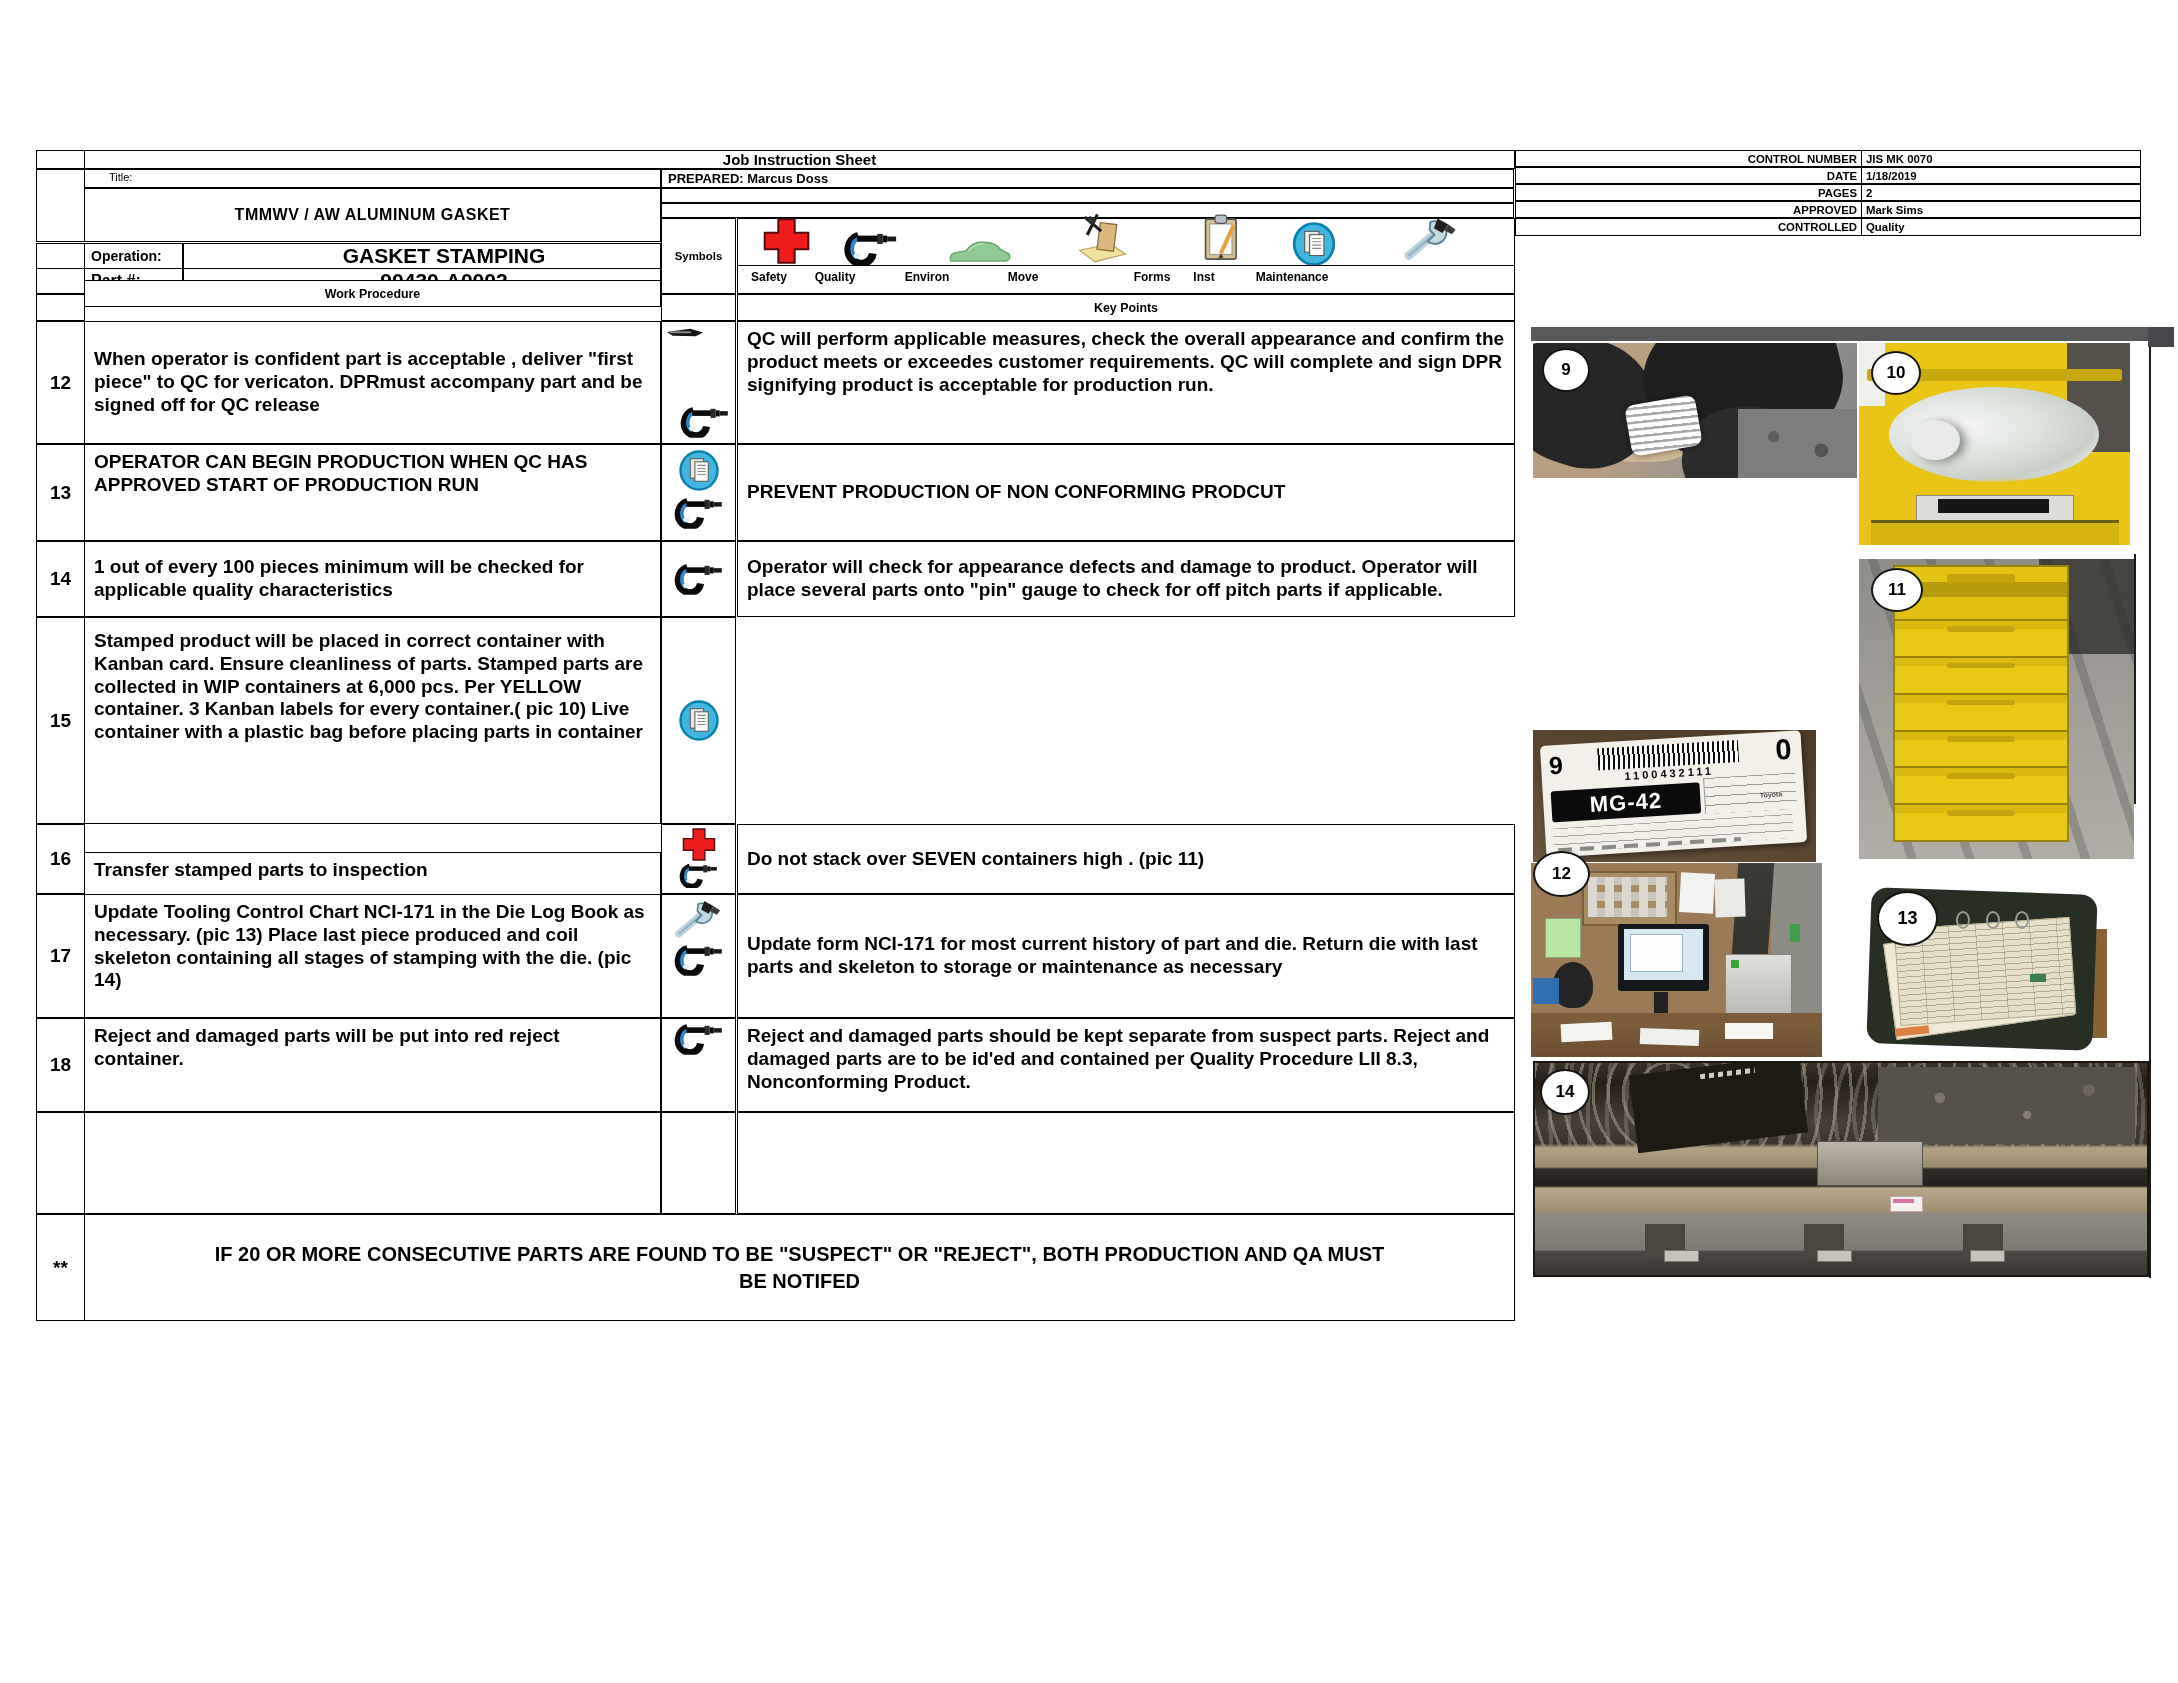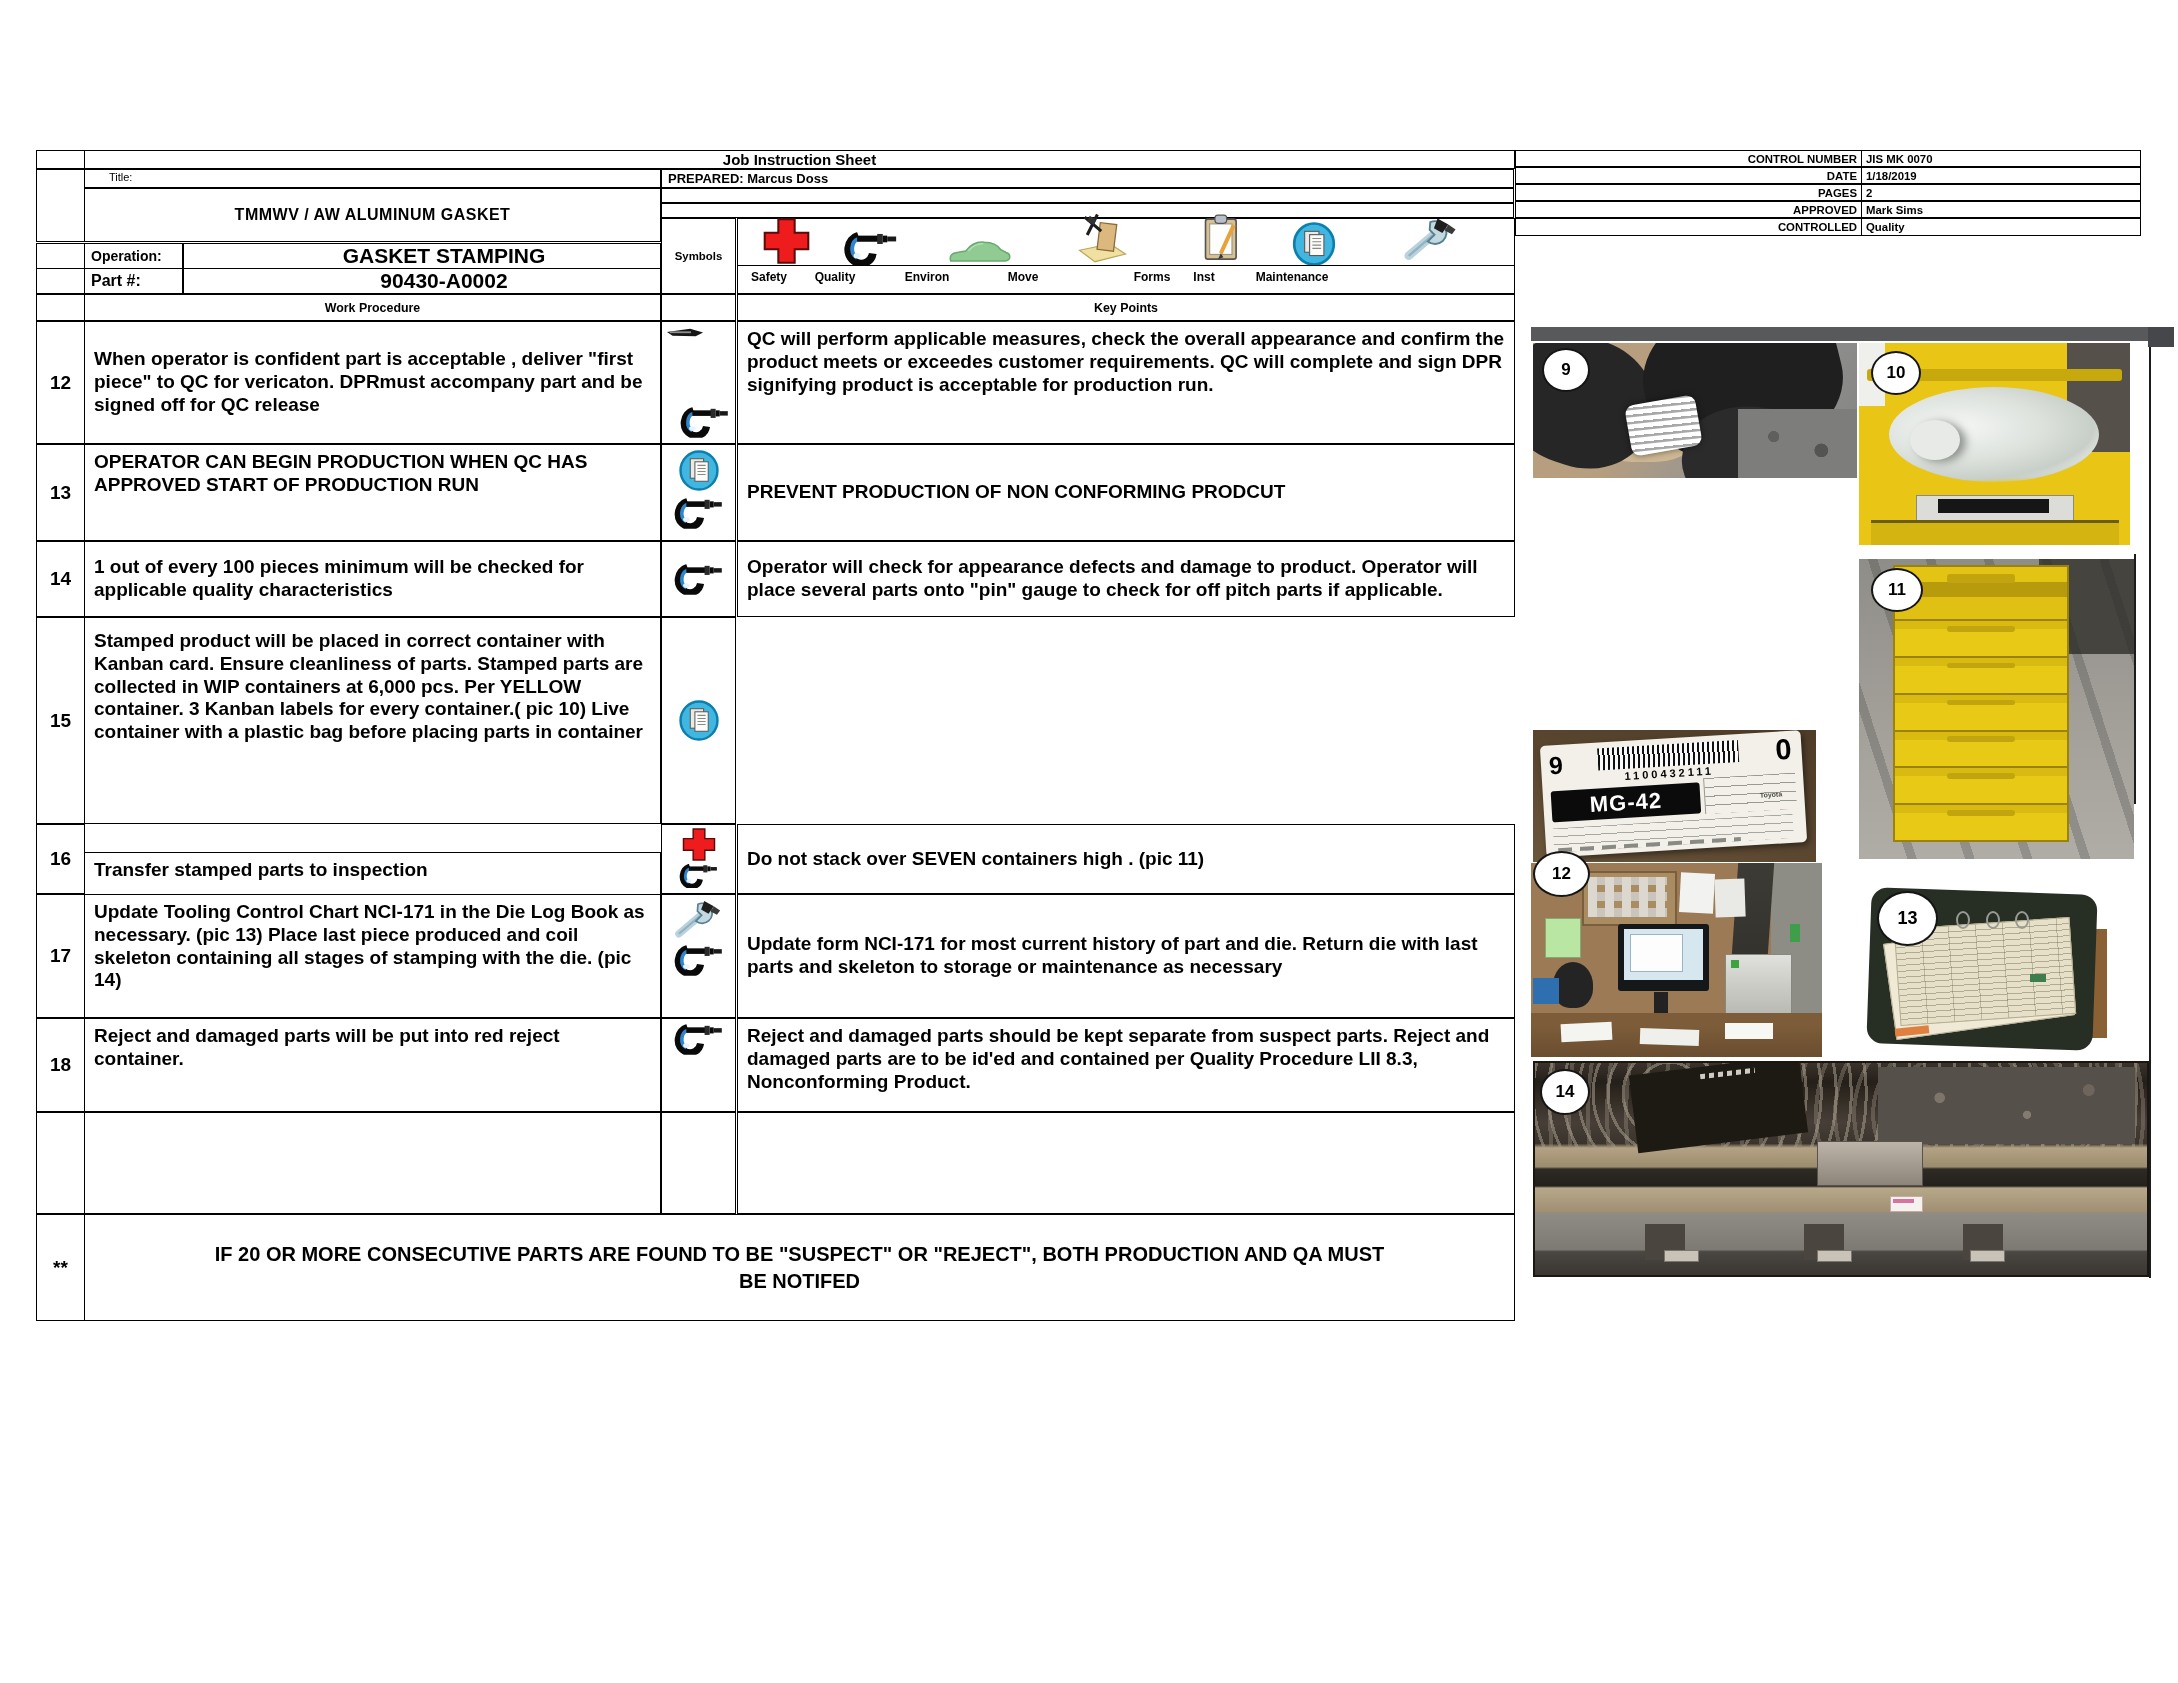--- a/index.html
+++ b/index.html
@@ -247,21 +247,21 @@
     <span class="leg-lb" style="left:31px;">Safety</span>
     <span class="leg-lb" style="left:97px;">Quality</span>
     <span class="leg-lb" style="left:189px;">Environ</span>
     <span class="leg-lb" style="left:285px;">Move</span>
     <span class="leg-lb" style="left:390px;padding-left:48px;">Forms</span>
     <span class="leg-lb" style="left:466px;">Inst</span>
     <span class="leg-lb" style="left:554px;">Maintenance</span>
   </div>
 
   <div class="cell" style="left:36px;top:294px;width:49px;height:27px;"></div>
-  <div class="cell ctr colhdr" style="left:84px;top:294px;width:577px;height:27px;">Work Procedure</div>
+  <div class="cell ctr colhdr" style="left:84px;top:280px;width:577px;height:27px;">Work Procedure</div>
   <div class="cell" style="left:661px;top:294px;width:75px;height:27px;"></div>
   <div class="cell ctr colhdr" style="left:737px;top:294px;width:778px;height:27px;">Key Points</div>
 
   <div>
     <div class="cell ctl-label" style="left:1515px;top:150px;width:347px;height:17px;">CONTROL NUMBER</div>
     <div class="cell ctl-value" style="left:1861px;top:150px;width:280px;height:17px;">JIS MK 0070</div>
     <div class="cell ctl-label" style="left:1515px;top:167px;width:347px;height:17px;">DATE</div>
     <div class="cell ctl-value" style="left:1861px;top:167px;width:280px;height:17px;">1/18/2019</div>
     <div class="cell ctl-label" style="left:1515px;top:184px;width:347px;height:17px;">PAGES</div>
     <div class="cell ctl-value" style="left:1861px;top:184px;width:280px;height:17px;">2</div>

